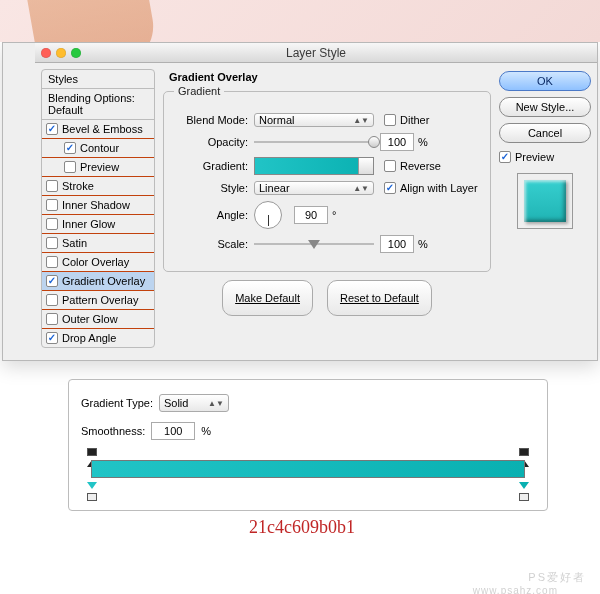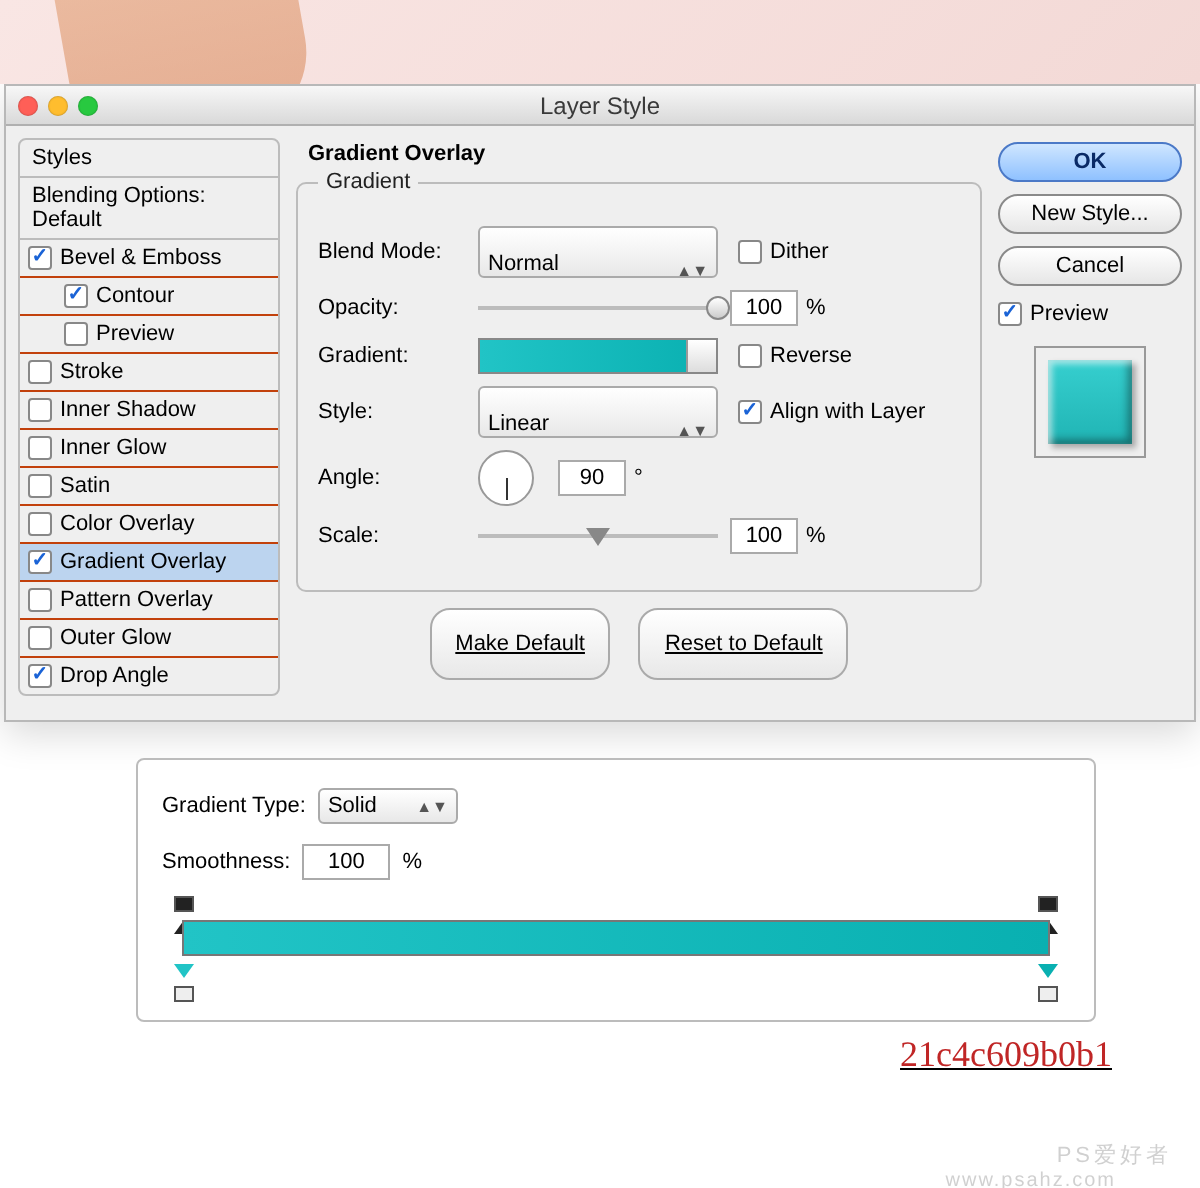--- a/index.html
+++ b/index.html
@@ -1,80 +1,80 @@
 <!DOCTYPE html>
 <html><head>
 <meta charset="utf-8">
 <style>
 * { box-sizing: border-box; font-family: "Lucida Grande", "Segoe UI", Arial, sans-serif; font-size: 11px; }
 body { margin: 0; background: #fff; width: 600px; }
 .backdrop { width: 600px; height: 42px; background: linear-gradient(135deg, #f9e6e4 0%, #f3d9d6 100%); position: relative; overflow: hidden; }
 .backdrop-shape { position: absolute; left: 30px; top: -50px; width: 120px; height: 120px; background: linear-gradient(#e5a57a,#d88a5e); border-radius: 40px; transform: rotate(-10deg); opacity:.6; }
-.dialog { margin: 0 2px 0 2px; border: 1px solid #b8b8b8; background: #efefef; box-shadow: 0 6px 18px rgba(0,0,0,.15); }
+.dialog { margin: 0 2px 0 2px; border: 1px solid #b8b8b8; background: #efefef; box-shadow: 0 6px 18px rgba(0,0,0,.15); padding-left: 32px; }
 .titlebar { height: 20px; background: linear-gradient(#f7f7f7,#d9d9d9); border-bottom: 1px solid #b0b0b0; display: flex; align-items: center; position: relative; }
 .traffic { display: flex; gap: 5px; margin-left: 6px; }
 .tl { width: 10px; height: 10px; border-radius: 50%; box-shadow: inset 0 0 1px rgba(0,0,0,.4); }
 .tl.r { background:#ff5f57;} .tl.y{background:#ffbd2e;} .tl.g{background:#28c940;}
 .titlebar-title { position:absolute; left:0; right:0; text-align:center; font-size:12px; color:#3a3a3a; }
 .dlg-body { display:flex; padding:6px 6px 12px 6px; background:#efefef; }
-.left-col { width:131px; }
+.left-col { width:114px; }
 .styles-header, .blend-header { border:1px solid #bcbcbc; border-top-left-radius:4px; border-top-right-radius:4px; background:#efefef; padding:3px 6px; margin-bottom:-1px; }
 .blend-header { border-radius:0; }
 .style-list { border:1px solid #bcbcbc; border-bottom-left-radius:4px; border-bottom-right-radius:4px; }
 .style-item { display:flex; align-items:center; gap:4px; padding:3px 4px; border-bottom:1px solid #c2410c; cursor:default; }
 .style-item:last-child { border-bottom:none; }
 .style-item.indent { padding-left:22px; }
 .style-item.selected { background:#bcd4ef; }
 .cb { width:12px; height:12px; border:1px solid #888; border-radius:2px; background:#fff; display:inline-flex; align-items:center; justify-content:center; }
 .cb.checked::after { content:"✓"; font-size:10px; color:#1a63d6; font-weight:bold; line-height:1; }
 .center-col { flex:1; padding:0 8px; }
 .group-label { font-weight:bold; font-size:11px; margin:2px 0 0 6px; }
 fieldset.group { border:1px solid #bcbcbc; border-radius:5px; margin:2px 0 8px 0; padding:10px 10px 12px 10px; background:#efefef; }
 fieldset.group legend { padding:0 4px; color:#222; }
 .row { display:flex; align-items:center; margin:6px 0; }
-.lbl { width:80px; padding-right:6px; }
-.select { flex:0 0 120px; height:26px; border:1px solid #aaa; border-radius:3px; background:linear-gradient(#fff,#e8e8e8); display:flex; align-items:flex-end; justify-content:space-between; padding:0 4px; }
+.lbl { width:80px; text-align:right; padding-right:6px; }
+.select { flex:0 0 120px; height:14px; border:1px solid #aaa; border-radius:3px; background:linear-gradient(#fff,#e8e8e8); display:flex; align-items:center; justify-content:space-between; padding:0 4px; }
 .select .arr { display:flex; flex-direction:column; line-height:5px; font-size:8px; color:#555;}
 .slider { flex:0 0 120px; height:16px; position:relative; }
 .slider-track { position:absolute; top:7px; left:0; right:0; height:2px; background:#bcbcbc; }
 .slider-thumb { position:absolute; top:2px; width:12px; height:12px; border-radius:50%; background:linear-gradient(#fff,#ccc); border:1px solid #888; transform:translateX(-50%); }
 .slider-tri .slider-thumb { width:0; height:0; border:6px solid transparent; border-top:9px solid #888; border-radius:0; background:none; top:4px; }
 .numbox { width:34px; height:18px; border:1px solid #aaa; background:#fff; text-align:center; line-height:16px; margin-left:6px; }
 .unit { margin-left:4px; }
 .cb-inline { display:inline-flex; align-items:center; gap:4px; margin-left:10px; }
 .grad-swatch { flex:0 0 120px; height:18px; border:1px solid #888; background:linear-gradient(90deg,#21c4c6,#09b0b1); position:relative; }
 .grad-swatch::after { content:""; position:absolute; right:0; top:0; bottom:0; width:14px; background:linear-gradient(#fff,#ddd); border-left:1px solid #999; }
 .angle-dial { width:28px; height:28px; border:1px solid #999; border-radius:50%; background:#fff; position:relative; margin-right:6px; }
 .angle-dial::after { content:""; position:absolute; left:50%; top:50%; width:1px; height:11px; background:#333; transform-origin:top center; transform:rotate(0deg); }
 .btn { height:36px; border:1px solid #aaa; border-radius:10px; background:linear-gradient(#fff,#e8e8e8); padding:0 12px; display:inline-flex; align-items:center; cursor:default;text-decoration:underline; }
 .btn-row { display:flex; gap:14px; justify-content:center; margin-top:6px; }
 .right-col { width:92px; display:flex; flex-direction:column; gap:6px; align-items:stretch; padding-top:2px; }
 .rbtn { height:20px; border:1px solid #8a8a8a; border-radius:10px; background:linear-gradient(#fff,#e6e6e6); text-align:center; line-height:18px; cursor:default; }
-.rbtn.primary { background:linear-gradient(#cfe6ff,#8fc1ff); border-color:#4b79c7; color:#0a2a66; font-weight:700; }
+.rbtn.primary { background:linear-gradient(#cfe6ff,#8fc1ff); border-color:#4b79c7; color:#0a2a66; font-weight:400; }
 .preview-row { display:flex; align-items:center; gap:4px; margin-top:2px; }
 .preview-swatch { width:56px; height:56px; border:1px solid #999; margin:4px auto 0; background:#efefef; display:flex; align-items:center; justify-content:center; }
 .preview-inner { width:42px; height:42px; background:linear-gradient(#36cfcf,#20b4b4); box-shadow: inset 2px 2px 3px rgba(255,255,255,.6), inset -2px -2px 4px rgba(0,0,0,.4), 2px 2px 3px rgba(0,0,0,.3); }
 
 .editor-wrap { margin:18px 50px 0 66px; }
 fieldset.ge { border:1px solid #bcbcbc; border-radius:4px; padding:10px 12px 20px 12px; background:#fff; }
 .ge-row { display:flex; align-items:center; gap:6px; margin:4px 0 10px 0; }
 .ge-label { text-align:right; }
 .ge-select { width:70px; height:18px; border:1px solid #aaa; border-radius:3px; background:linear-gradient(#fff,#e8e8e8); display:flex; align-items:center; justify-content:space-between; padding:0 4px; }
 .ge-num { width:44px; height:18px; border:1px solid #aaa; background:#fff; text-align:center; line-height:16px; }
 .ge-bar-wrap { position:relative; height:40px; margin-top:8px; }
 .ge-bar { position:absolute; left:10px; right:10px; top:10px; height:18px; border:1px solid #777; background:linear-gradient(90deg,#21c4c6,#09b0b1); }
 .stop-top, .stop-bot { position:absolute; width:10px; height:12px; }
 .stop-top { top:-2px; }
 .stop-bot { bottom:-4px; }
 .stop-top .d, .stop-bot .d { width:0;height:0;border:5px solid transparent; }
 .stop-top .d { border-bottom:7px solid #222; }
 .stop-bot .d { border-top:7px solid #21c4c6; }
 .stop-bot .sq { width:10px;height:8px;border:1px solid #555;background:#eee;margin-top:-1px;}
 .stop-top .sq { width:10px;height:8px;border:1px solid #555;background:#222;margin-bottom:-1px;}
-.hex-row { display:flex; justify-content:flex-end; margin:6px 44px 0 48px;text-decoration:underline; }
+.hex-row { display:flex; justify-content:center; margin:6px 44px 0 48px; }
 .hex { color:#c02626; font-family:Georgia,serif; font-size:18px; }
 .watermark { position:absolute; right:14px; bottom:6px; font-family:"SimHei","Microsoft YaHei",sans-serif; font-size:26px; color:rgba(120,120,120,.35); pointer-events:none; letter-spacing:2px; }
 .wm-sub { position:absolute; right:28px; bottom:-8px; font-size:10px; color:rgba(120,120,120,.35); letter-spacing:1px;}
 .outer { position:relative; width:600px; height:594px; overflow:hidden; }
 </style>
 </head>
 <body>
 <div class="outer">
 
 <div class="backdrop">

